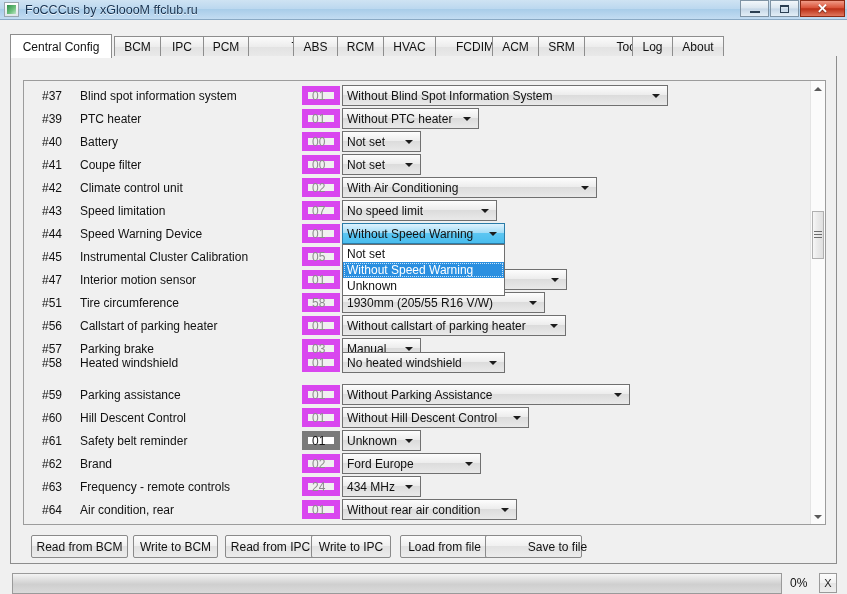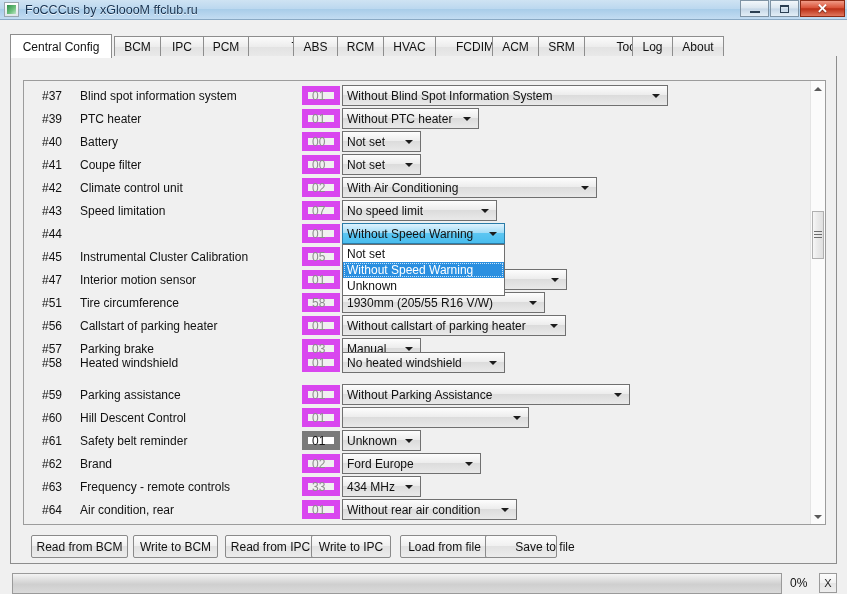--- a/index.html
+++ b/index.html
@@ -391,20 +391,21 @@
               <div class="rid">#43</div>
               <div class="rlabel">Speed limitation</div>
               <div class="rval">07</div>
               <div class="combo" style="width: 155px;">
                 <span>No speed limit</span>
                 <span class="arrow"></span>
               </div>
             </div>
             <div class="row" style="top: 141px;">
               <div class="rid">#44</div>
+              <div class="rlabel">Speed Warning Device</div>
               <div class="rval">01</div>
               <div class="combo open" style="width: 163px;">
                 <span>Without Speed Warning</span>
                 <span class="arrow"></span>
               </div>
             </div>
             <div class="droplist" style="left: 318px; top: 163px; width: 163px;">
               <div class="dropitem">Not set</div>
               <div class="dropitem sel">Without Speed Warning</div>
               <div class="dropitem">Unknown</div>
@@ -466,20 +467,21 @@
               <div class="combo" style="width: 288px;">
                 <span>Without Parking Assistance</span>
                 <span class="arrow"></span>
               </div>
             </div>
             <div class="row" style="top: 325px;">
               <div class="rid">#60</div>
               <div class="rlabel">Hill Descent Control</div>
               <div class="rval">01</div>
               <div class="combo" style="width: 187px;">
+                <span>Without Hill Descent Control</span>
                 <span class="arrow"></span>
               </div>
             </div>
             <div class="row" style="top: 348px;">
               <div class="rid">#61</div>
               <div class="rlabel">Safety belt reminder</div>
               <div class="rval active">01</div>
               <div class="combo" style="width: 79px;">
                 <span>Unknown</span>
                 <span class="arrow"></span>
@@ -490,21 +492,21 @@
               <div class="rlabel">Brand</div>
               <div class="rval">02</div>
               <div class="combo" style="width: 139px;">
                 <span>Ford Europe</span>
                 <span class="arrow"></span>
               </div>
             </div>
             <div class="row" style="top: 394px;">
               <div class="rid">#63</div>
               <div class="rlabel">Frequency - remote controls</div>
-              <div class="rval">33</div>
+              <div class="rval">24</div>
               <div class="combo" style="width: 79px;">
                 <span>434 MHz</span>
                 <span class="arrow"></span>
               </div>
             </div>
             <div class="row" style="top: 417px;">
               <div class="rid">#64</div>
               <div class="rlabel">Air condition, rear</div>
               <div class="rval">01</div>
               <div class="combo" style="width: 175px;">
@@ -530,21 +532,21 @@
             </div>
         </div>
       </div>
 
       <div class="btnbar">
           <div class="btn" style="left: 8px; width: 97px;">Read from BCM</div>
           <div class="btn" style="left: 110px; width: 85px;">Write to BCM</div>
           <div class="btn" style="left: 202px; width: 91px;">Read from IPC</div>
           <div class="btn" style="left: 288px; width: 80px;">Write to IPC</div>
           <div class="btn" style="left: 377px; width: 89px;">Load from file</div>
-          <div class="btn" style="left: 462px; width: 72px; padding-left: 48px;">Save to file</div>
+          <div class="btn" style="left: 462px; width: 97px; padding-left: 48px;">Save to file</div>
         </div>
     </div>
 
     <div class="statusarea">
       <div class="progress"></div>
       <div class="pct">0%</div>
       <div class="xbtn">X</div>
     </div>
 
   </div>

